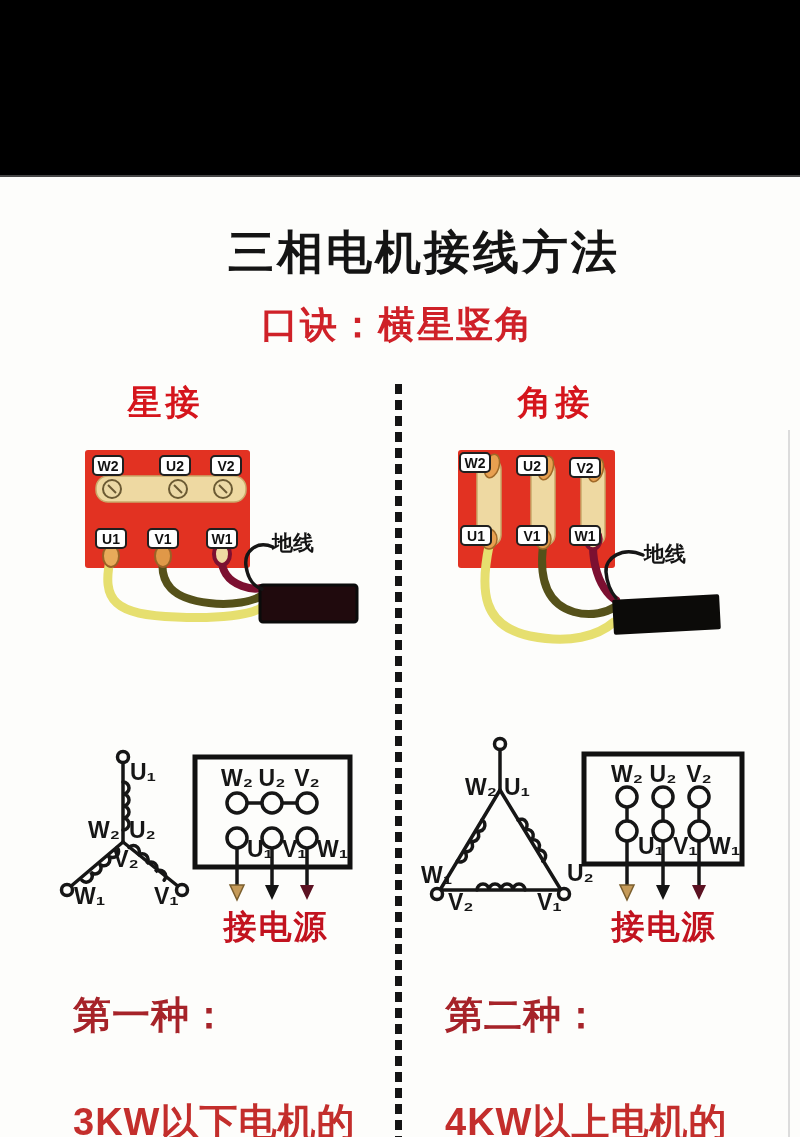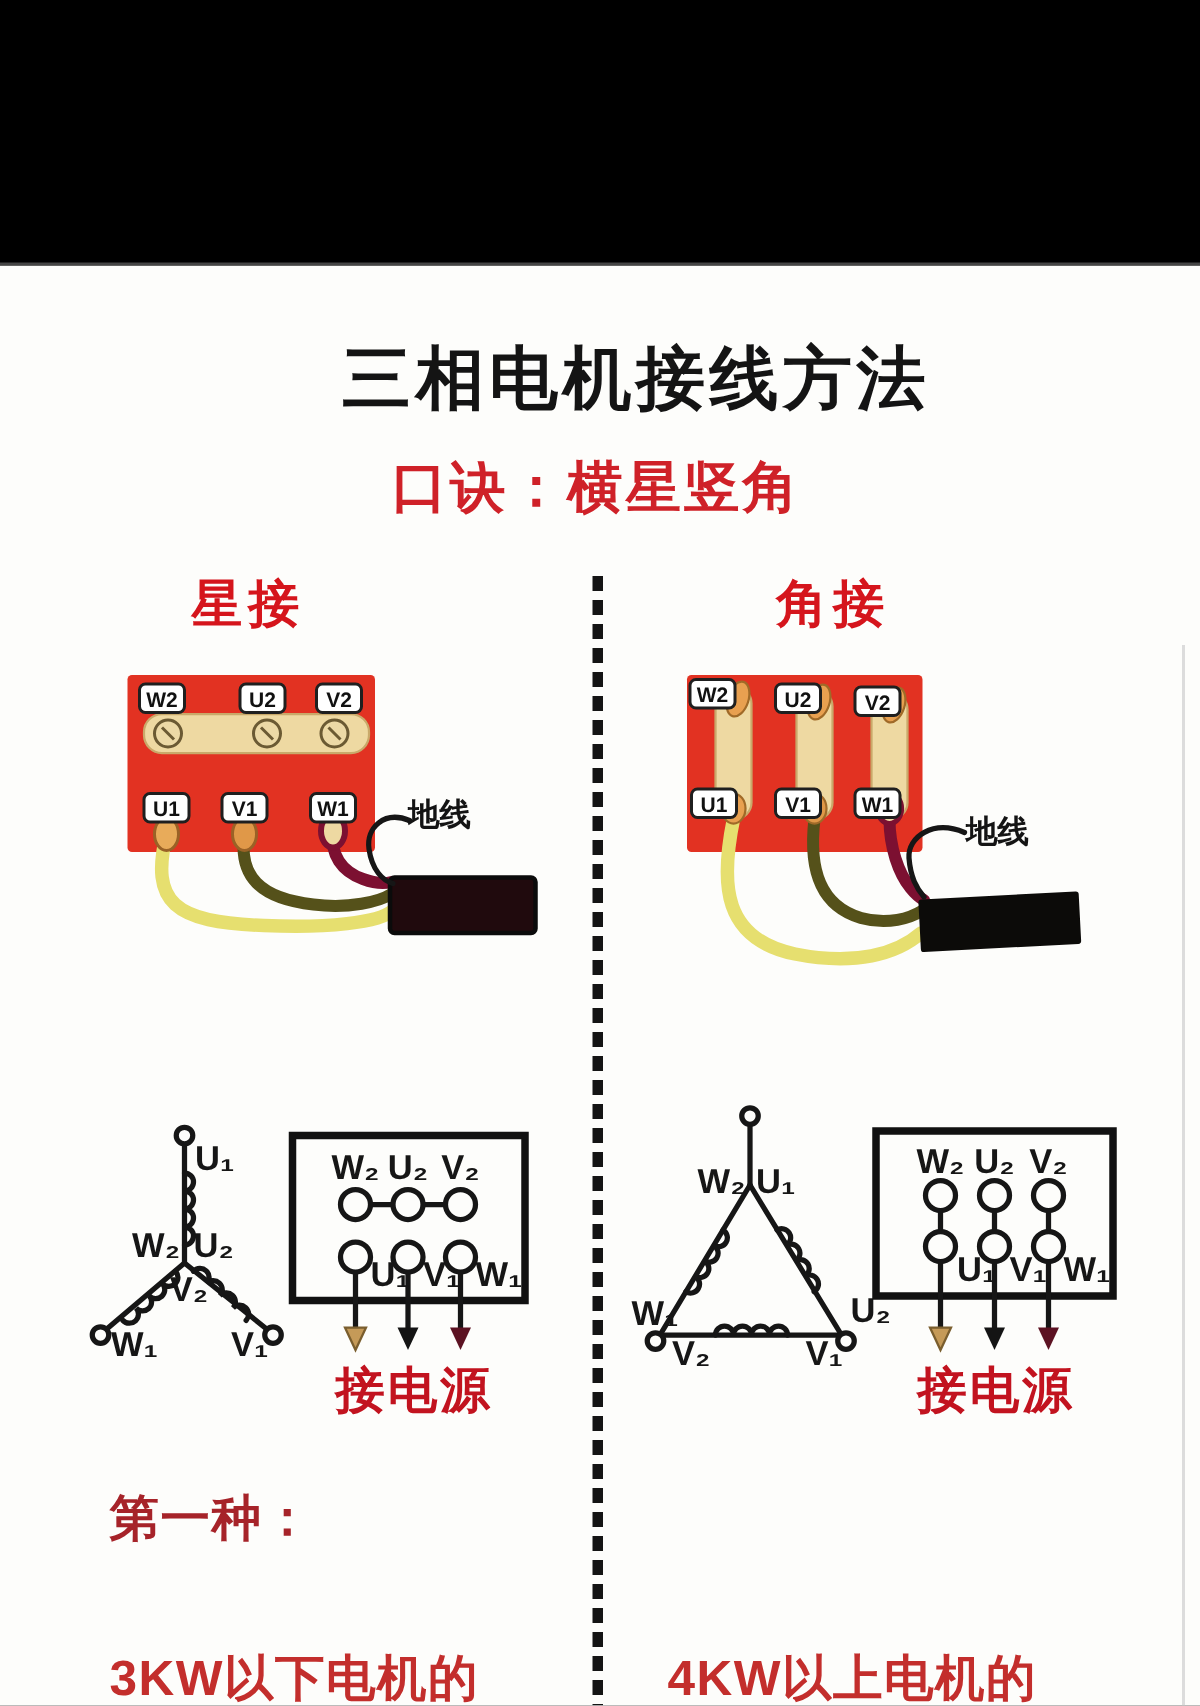--- a/index.html
+++ b/index.html
@@ -35,21 +35,21 @@
   .schem    { fill:none; stroke:#161616; stroke-width:3.5; stroke-linecap:round; }
   .node     { fill:#fdfdfb; stroke:#161616; stroke-width:3.5; }
   .schem-lbl{ font-size:23px; font-weight:bold; fill:#161616; }
   .box-rect { fill:#fdfdfb; stroke:#111; stroke-width:5; }
   .caption  { font-size:33px; font-weight:bold; fill:#c2131f; text-anchor:middle; letter-spacing:2px; }
 
   .notes { width:340px; height:150px; }
   .notes.left  { left:73px;  top:990px; }
   .notes.right { left:445px; top:990px; }
   .note-line { position:absolute; left:0; white-space:nowrap;
-    font-size:33px; font-weight:bold; color:#b3252b; letter-spacing:1px; }
+    font-size:38px; font-weight:bold; color:#b3252b; letter-spacing:1px; }
   .note-line.l1 { top:0; color:#a62329; }
   .note-line.l2 { top:52px; color:#bf2a2c; }
   .note-line.l3 { top:107px; color:#c32e2c; }
   .note-sym { color:#1a1a1a; }
 </style>
 </head>
 <body>
 
 <div class="page">
 
@@ -249,16 +249,17 @@
     </g>
     <text class="caption" x="244" y="218">接电源</text>
   </svg>
 
   <div class="abs notes left">
     <div class="note-line l1">第一种：</div>
     <div class="note-line l3">3KW以下电机的</div>
   </div>
 
   <div class="abs notes right">
+    <div class="note-line l1">第二种：</div>
     <div class="note-line l3">4KW以上电机的</div>
   </div>
 
 </div>
 
 </body></html>

